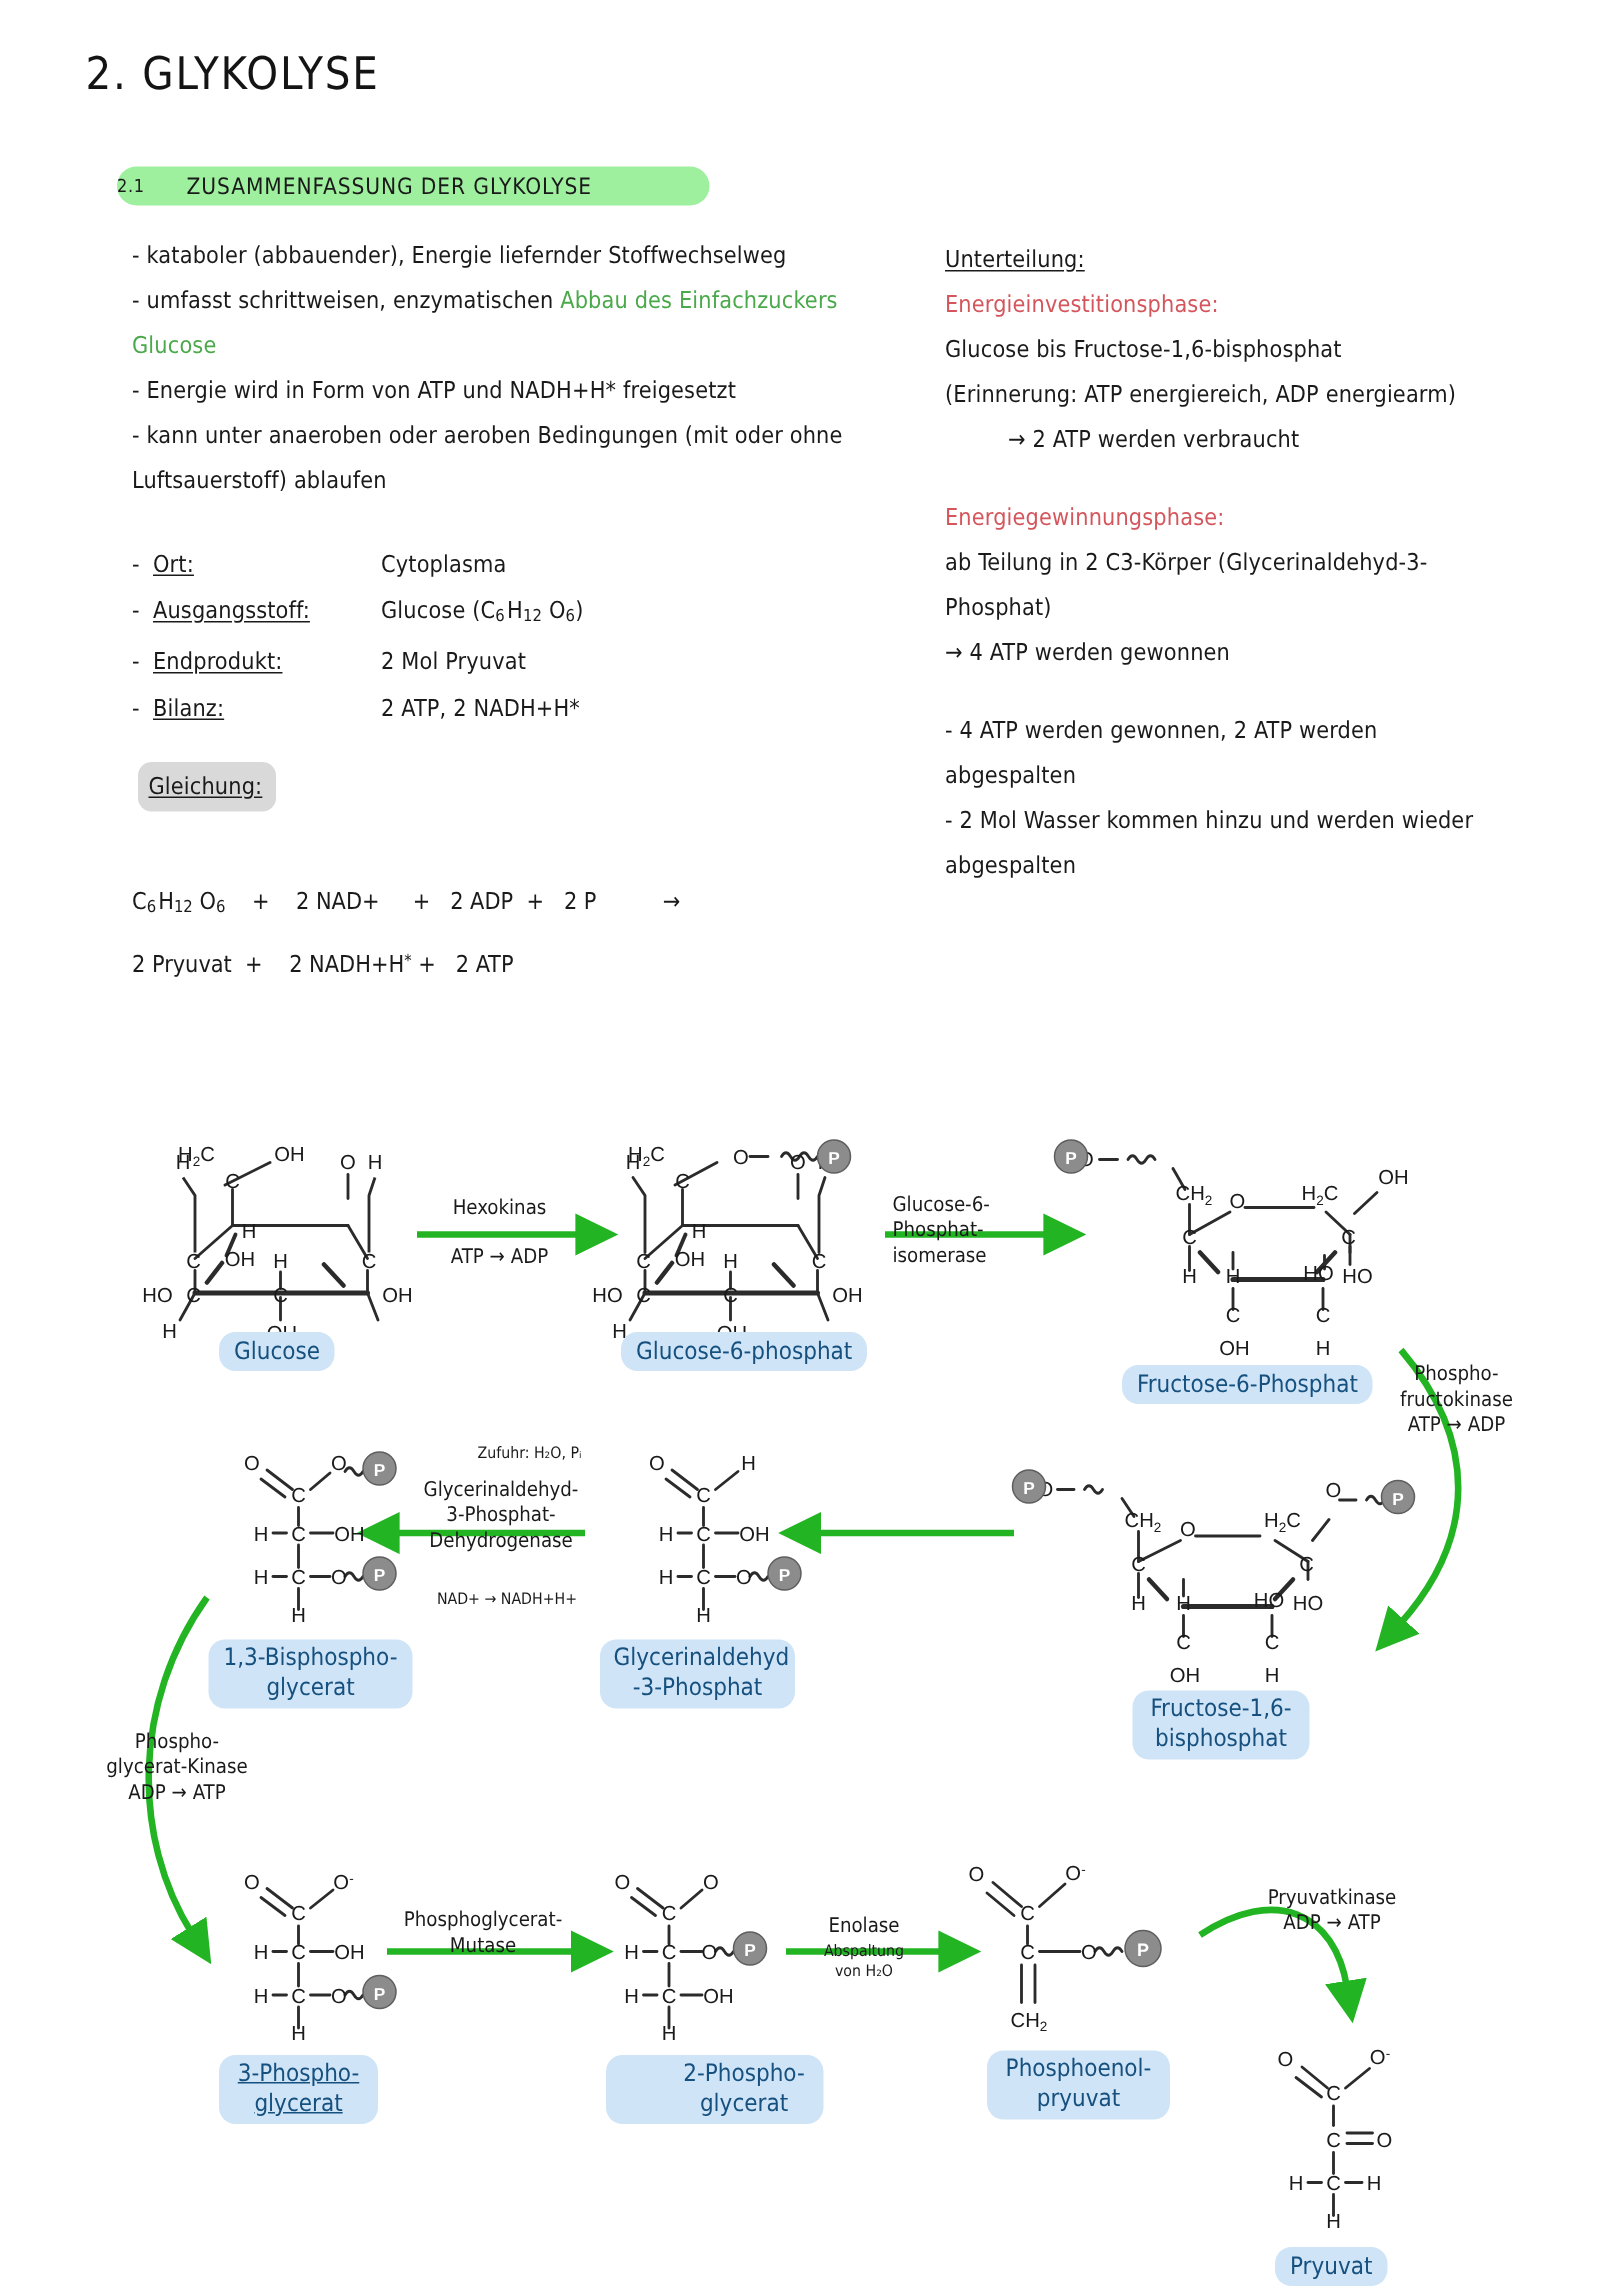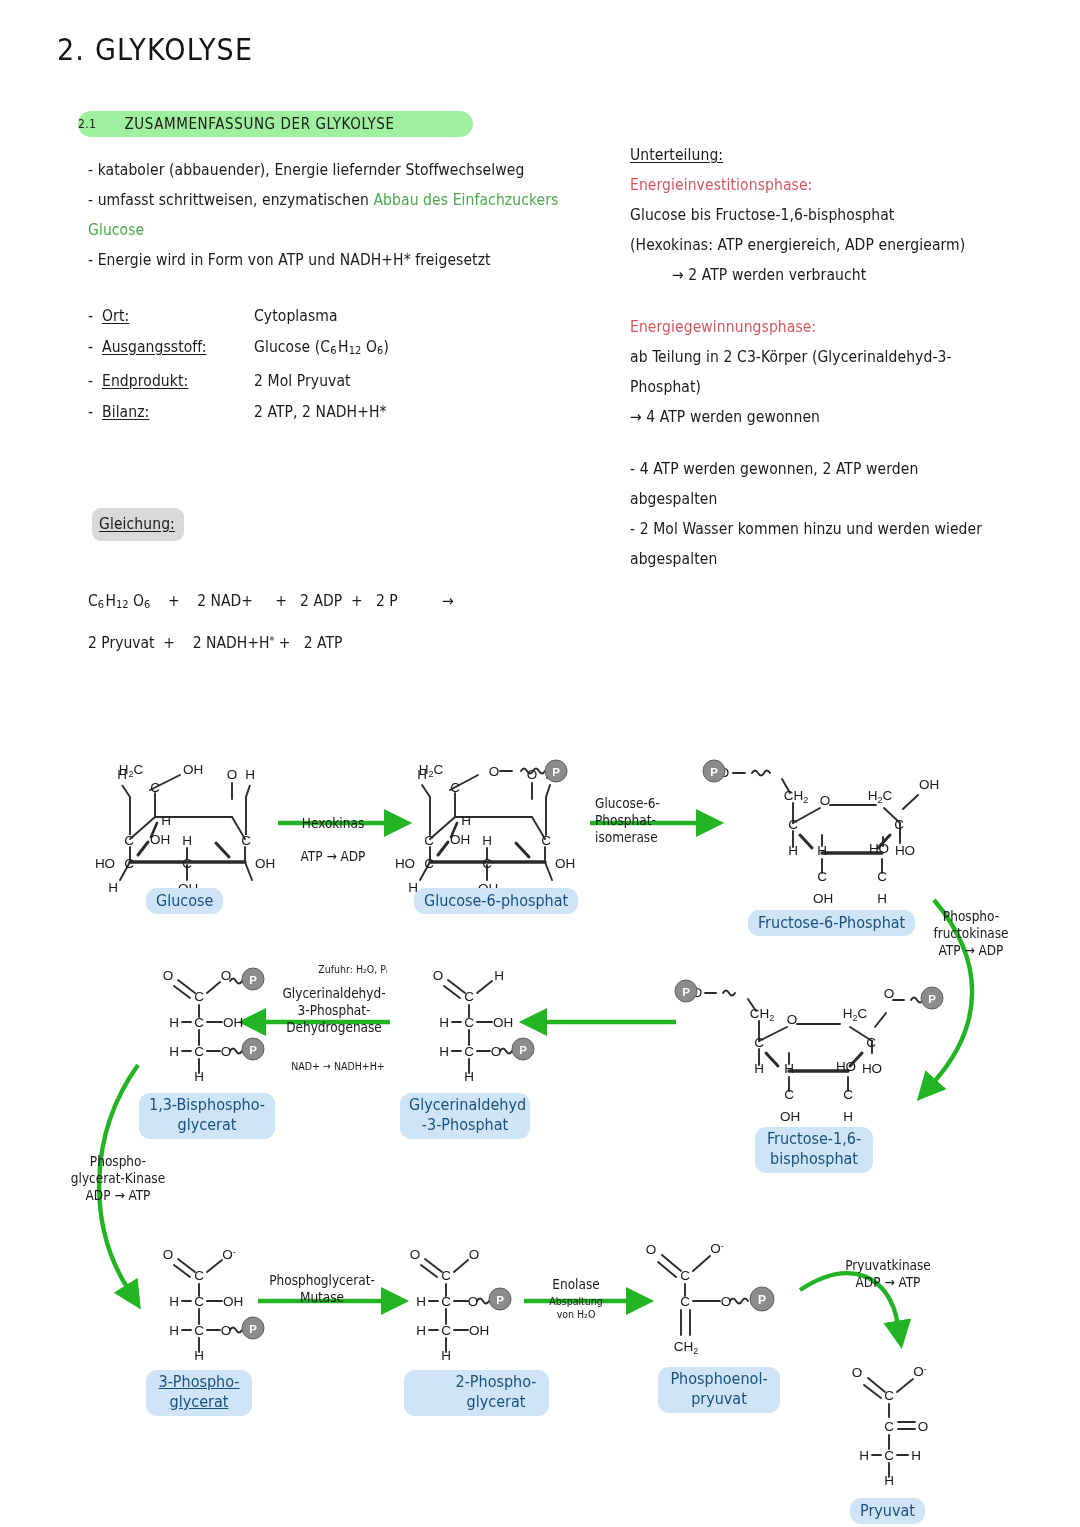--- a/index.html
+++ b/index.html
@@ -22,21 +22,21 @@
     background:#9ef09e;display:flex;align-items:center;
   }
   .sec-band .num{font-size:12px;letter-spacing:.4px;}
   .sec-band .ttl{margin-left:28px;font-size:15px;letter-spacing:.6px;}
   #band-21{left:78px;top:111px;width:395px;}
   #band-22{left:78px;top:706px;width:328px;}
 
   
   .txt{font-size:15.5px;line-height:30px;letter-spacing:.1px;}
   #col-left{position:absolute;left:88px;top:155px;width:510px;}
-  #col-right{position:absolute;left:630px;top:140px;width:380px;}
+  #col-right{position:absolute;left:630px;top:158px;width:380px;}
   .green{color:#4aa94a;}
   .red{color:#d4565c;}
   .u{text-decoration:underline;text-underline-offset:2px;}
   .spacer{height:22px;}
 
   .deflist{margin-top:4px;}
   .defrow{display:flex;line-height:31px;font-size:15.5px;}
   .defrow .k{width:152px;}
   .defrow .dash{width:14px;}
 
@@ -75,20 +75,21 @@
 
   <div class="sec-band" id="band-21">
     <span class="num">2.1</span>
     <span class="ttl">ZUSAMMENFASSUNG DER GLYKOLYSE</span>
   </div>
 
   <div id="col-left" class="txt">
     <div>- kataboler (abbauender), Energie liefernder Stoffwechselweg</div>
     <div><span>- umfasst schrittweisen, enzymatischen </span><span class="green">Abbau des Einfachzuckers Glucose</span></div>
     <div>- Energie wird in Form von ATP und NADH+H* freigesetzt</div>
+    <div>- kann unter anaeroben oder aeroben Bedingungen (mit oder ohne Luftsauerstoff) ablaufen</div>
 
     <div class="spacer"></div>
 
     <div class="deflist">
       <div class="defrow">
         <span class="dash">-</span>
         <span class="k u">Ort:</span>
         <span>Cytoplasma</span>
       </div>
       <div class="defrow">
@@ -113,21 +114,21 @@
     <span class="hl-grey u txt">Gleichung:</span>
   </div>
 
   <div class="eqline" id="eq1">C<span class="sub">6</span> H<span class="sub">12</span> O<span class="sub">6</span>&nbsp;&nbsp;&nbsp;&nbsp;+&nbsp;&nbsp;&nbsp;&nbsp;2 NAD+&nbsp;&nbsp;&nbsp;&nbsp;&nbsp;+&nbsp;&nbsp;&nbsp;2 ADP&nbsp;&nbsp;+&nbsp;&nbsp;&nbsp;2 P&nbsp;&nbsp;&nbsp;&nbsp;&nbsp;&nbsp;&nbsp;&nbsp;&nbsp;&nbsp;→</div>
   <div class="eqline" id="eq2">2 Pryuvat&nbsp;&nbsp;+&nbsp;&nbsp;&nbsp;&nbsp;2 NADH+H<span class="sup">*</span>&nbsp;+&nbsp;&nbsp;&nbsp;2 ATP</div>
 
   <div id="col-right" class="txt">
     <div class="u">Unterteilung:</div>
     <div class="red">Energieinvestitionsphase:</div>
     <div>Glucose bis Fructose-1,6-bisphosphat</div>
-    <div>(Hexokinas: ATP energiereich, ADP energiearm)</div>
+    <div>(Erinnerung: ATP energiereich, ADP energiearm)</div>
     <div style="padding-left:42px">→ 2 ATP werden verbraucht</div>
     <div class="spacer"></div>
     <div class="red">Energiegewinnungsphase:</div>
     <div>ab Teilung in 2 C3-Körper (Glycerinaldehyd-3-Phosphat)</div>
     <div>→ 4 ATP werden gewonnen</div>
     <div class="spacer"></div>
     <div>- 4 ATP werden gewonnen, 2 ATP werden abgespalten</div>
     <div>- 2 Mol Wasser kommen hinzu und werden wieder abgespalten</div>
   </div>
 
@@ -550,21 +551,21 @@
     <div class="name-lbl two" style="left:404px;top:635px;width:88px;padding-left:48px;">
       <span>2-Phospho-</span><br>
       <span>glycerat</span>
     </div>
     <div class="name-lbl two" style="left:630px;top:632px;width:104px;margin-left:28px;">
       <span>Phosphoenol-</span><br>
       <span>pryuvat</span>
     </div>
     <div class="name-lbl" style="left:850px;top:763px;">Pryuvat</div>
 
-    <div class="enz" style="left:284px;top:80px;width:98px;">
+    <div class="enz" style="left:284px;top:62px;width:98px;">
       <div>Hexokinas</div>
       <div style="margin-top:16px">ATP → ADP</div>
     </div>
 
     <div class="enz" style="left:595px;top:60px;width:92px;text-align:left;">
       <div>Glucose-6-</div>
       <div>Phosphat-</div>
       <div>isomerase</div>
     </div>
 

